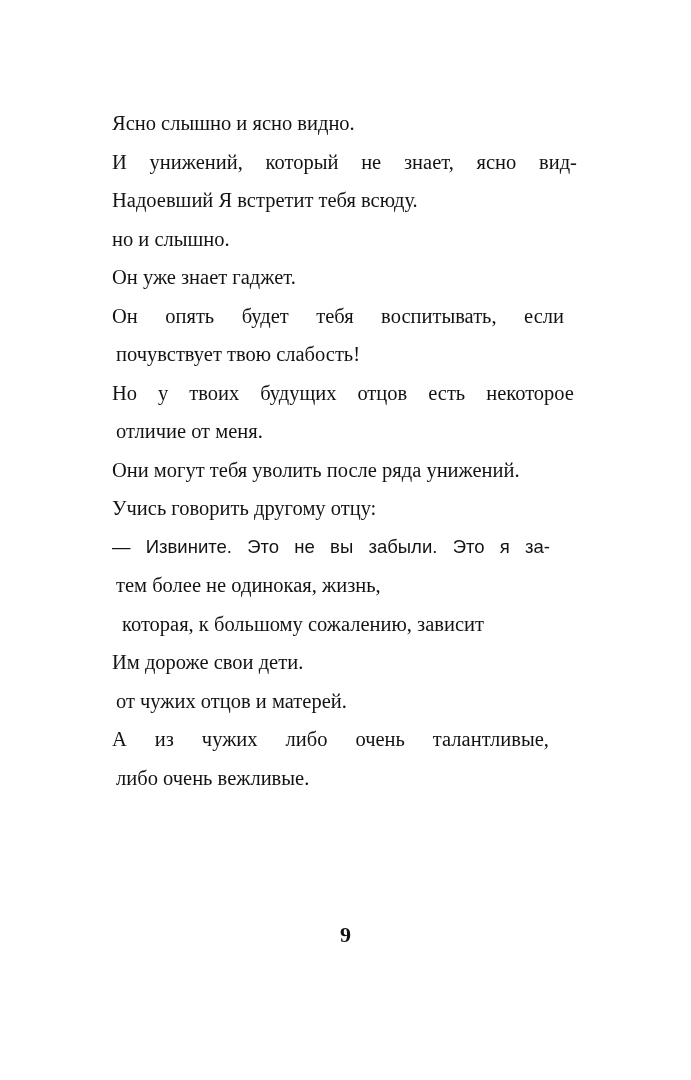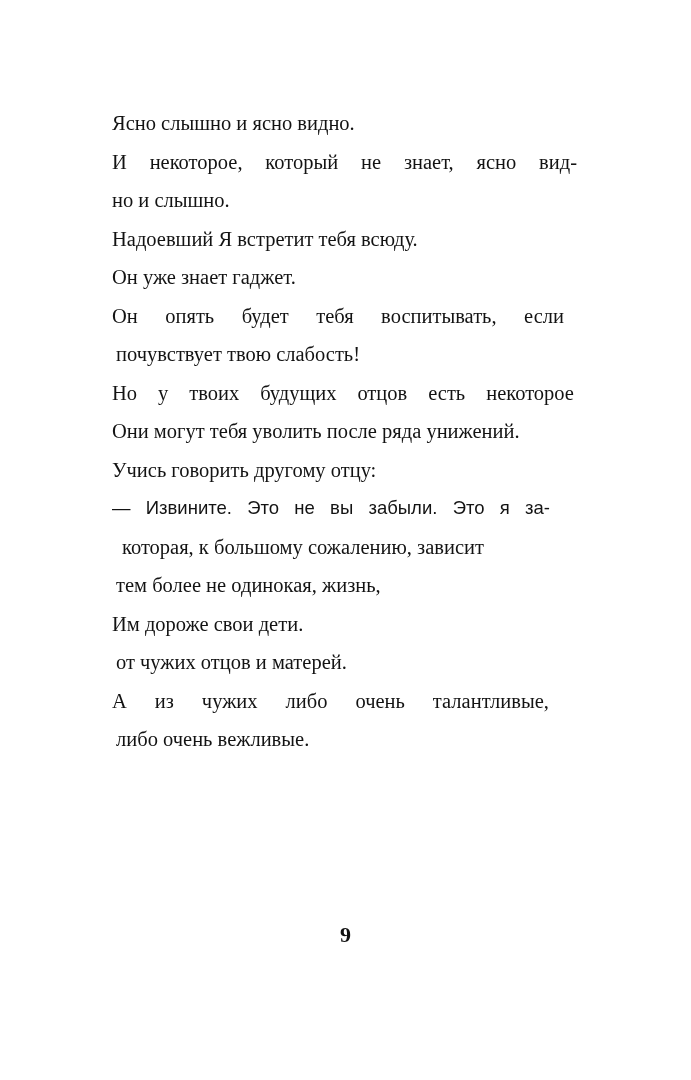--- a/index.html
+++ b/index.html
@@ -63,30 +63,30 @@
 </head>
 <body>
 
 <div class="page">
   <div class="body-text">
 
     <p class="line">Ясно слышно и ясно видно.</p>
 
     <p class="line just w1">
       <span>И</span>
-      <span>некоторое,</span>
+      <span>унижений,</span>
       <span>который</span>
       <span>не</span>
       <span>знает,</span>
       <span>ясно</span>
       <span>вид-</span>
     </p>
 
+    <p class="line">Надоевший Я встретит тебя всюду.</p>
     <p class="line">но и слышно.</p>
-    <p class="line">Надоевший Я встретит тебя всюду.</p>
     <p class="line">Он уже знает гаджет.</p>
 
     <p class="line just w2">
       <span>Он</span>
       <span>опять</span>
       <span>будет</span>
       <span>тебя</span>
       <span>воспитывать,</span>
       <span>если</span>
     </p>
@@ -96,38 +96,39 @@
     <p class="line just w4">
       <span>Но</span>
       <span>у</span>
       <span>твоих</span>
       <span>будущих</span>
       <span>отцов</span>
       <span>есть</span>
       <span>некоторое</span>
     </p>
 
+    <p class="line indent-1">отличие от меня.</p>
     <p class="line">Они могут тебя уволить после ряда унижений.</p>
     <p class="line">Учись говорить другому отцу:</p>
 
     <p class="line sans just w6">
       <span>—</span>
       <span>Извините.</span>
       <span>Это</span>
       <span>не</span>
       <span>вы</span>
       <span>забыли.</span>
       <span>Это</span>
       <span>я</span>
       <span>за-</span>
     </p>
 
 
+    <p class="line indent-1">тем более не одинокая, жизнь,</p>
     <p class="line indent-2">которая, к большому сожалению, зависит</p>
-    <p class="line indent-1">тем более не одинокая, жизнь,</p>
     <p class="line">Им дороже свои дети.</p>
     <p class="line indent-1">от чужих отцов и матерей.</p>
 
     <p class="line just w3">
       <span>А</span>
       <span>из</span>
       <span>чужих</span>
       <span>либо</span>
       <span>очень</span>
       <span>талантливые,</span>

